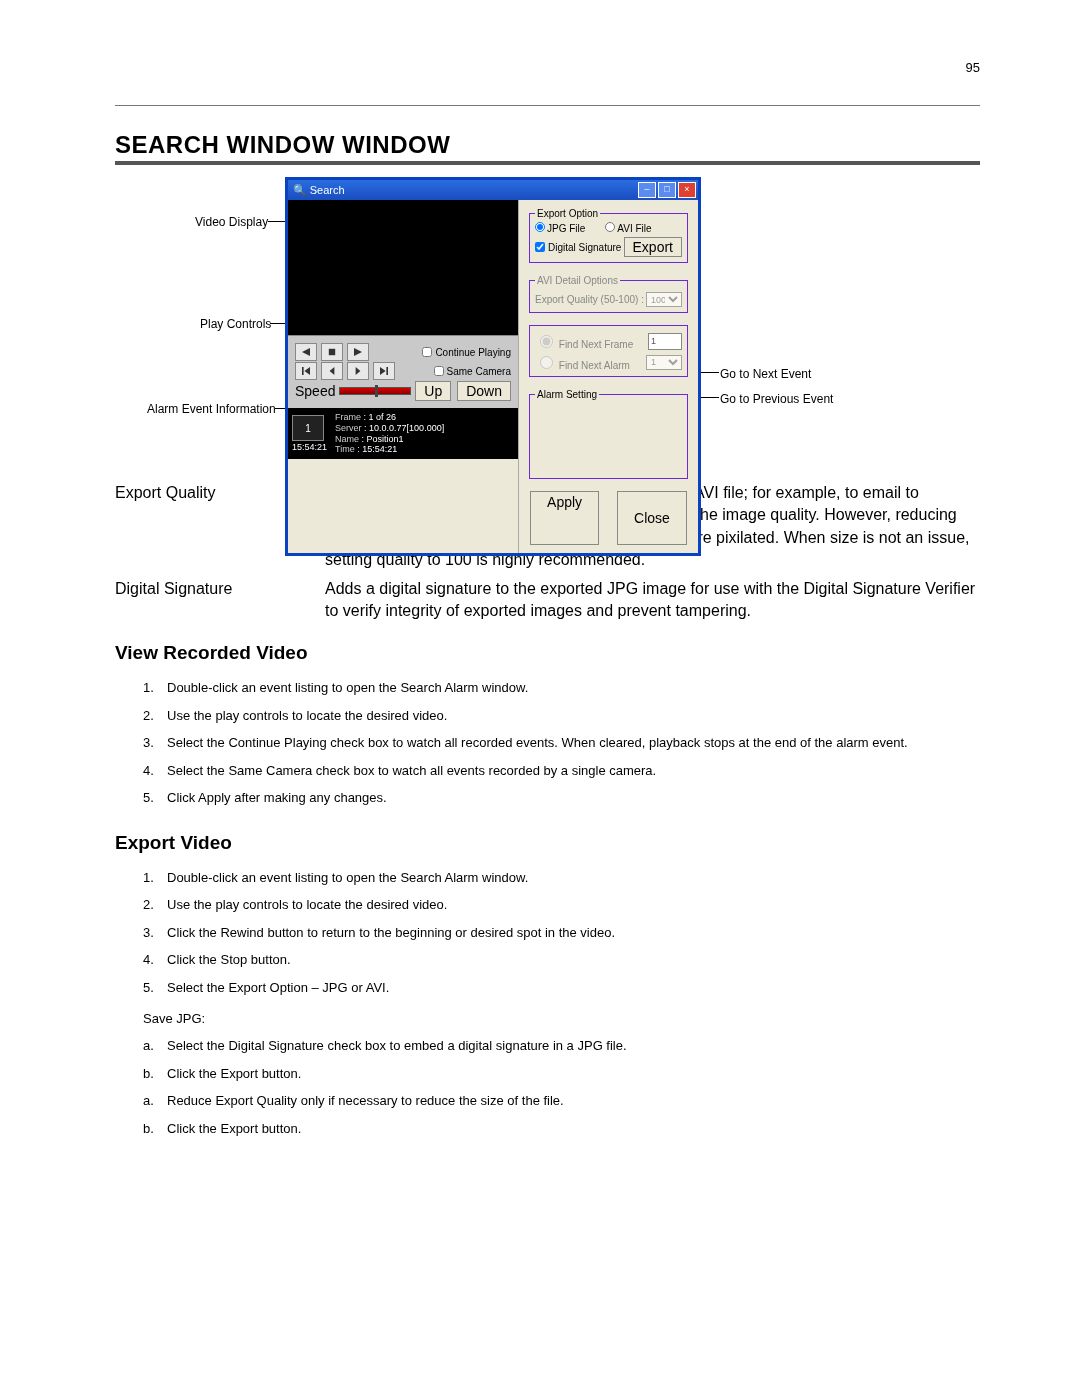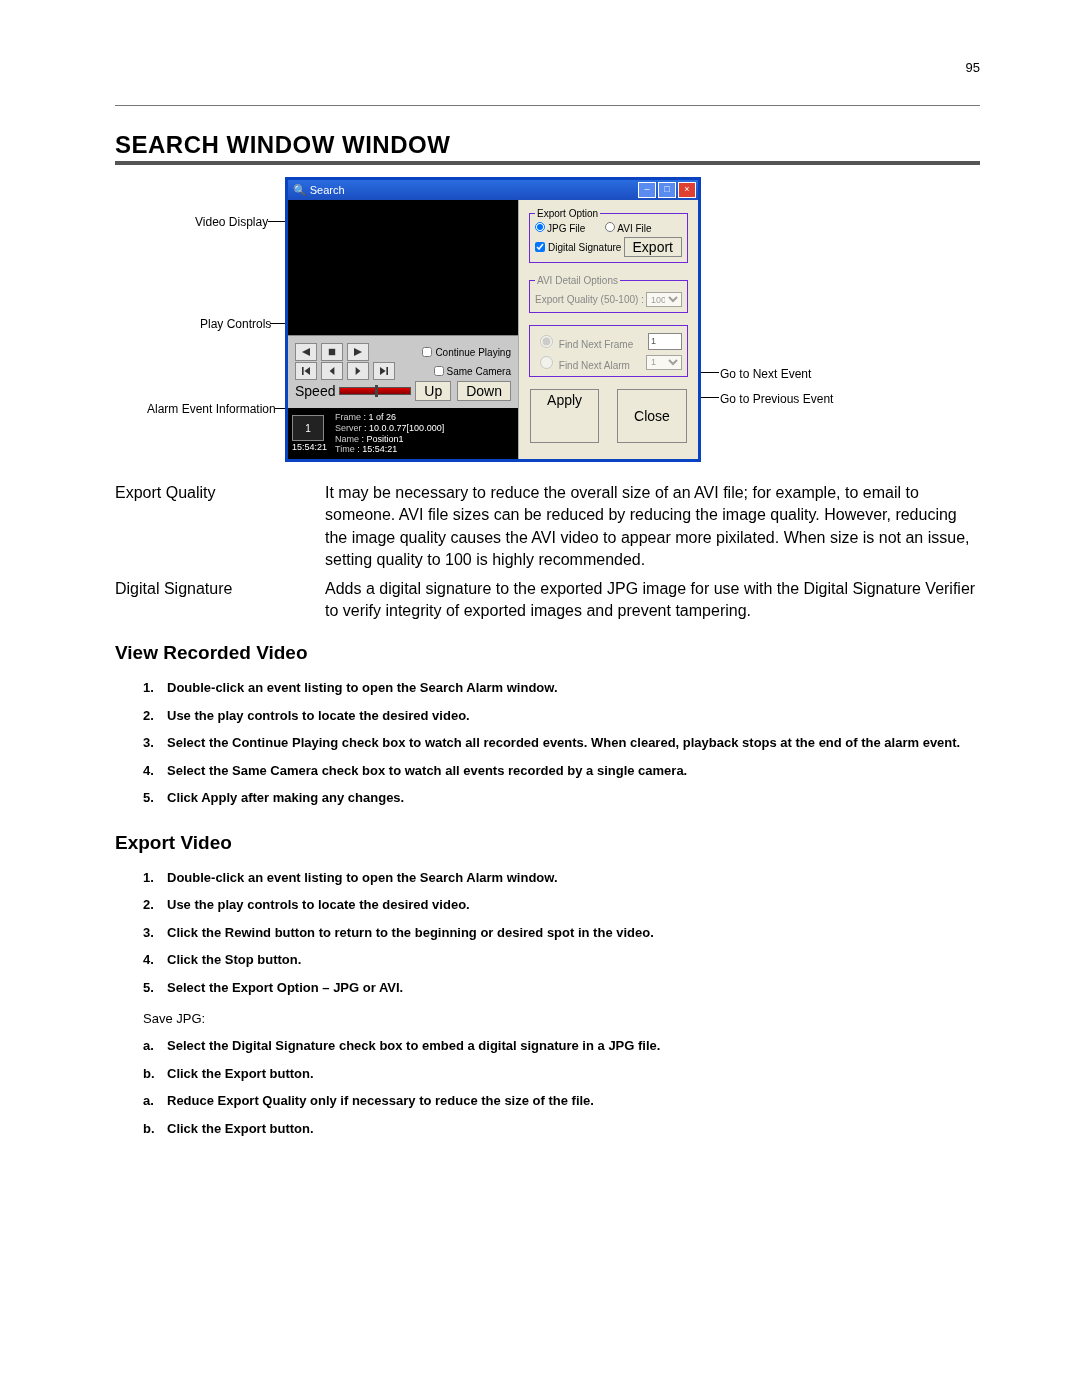--- a/index.html
+++ b/index.html
@@ -203,21 +203,20 @@
   .num-list, .let-list {
     list-style: none;
     padding: 0 0 0 28px;
     margin: 0 0 0 0;
     font-size: 13px;
     line-height: 1.5;
   }
   .num-list > li, .let-list > li {
     position: relative;
     padding: 4px 0 4px 24px;
-    font-weight: bold;
   }
   .num-list > li::before {
     content: attr(data-marker);
     position: absolute;
     left: 0;
     top: 4px;
     font-size: 13px;
   }
   .let-list > li::before {
     content: attr(data-marker);
@@ -375,20 +374,23 @@
               <label><input type="radio" checked="" disabled="" style=""> <span>Find Next Frame</span></label>
               <input class="mini-input" disabled="" value="1" style="">
             </div>
             <div class="opt-row">
               <label><input type="radio" disabled="" style=""> <span>Find Next Alarm</span></label>
               <select class="mini-select" disabled="">
                 <option>1</option>
               </select>
             </div>
           </fieldset>
+          <fieldset class="alarm-setting-box">
+            <legend>Alarm Setting</legend>
+          </fieldset>
           <div class="bottom-btns">
             <div class="std-btn" style="padding:2px 16px;">Apply</div>
             <div class="std-btn" style="padding:18px 16px;">Close</div>
           </div>
         </div>
       </div>
     </div>
   </div>
 
   <div class="defs">

